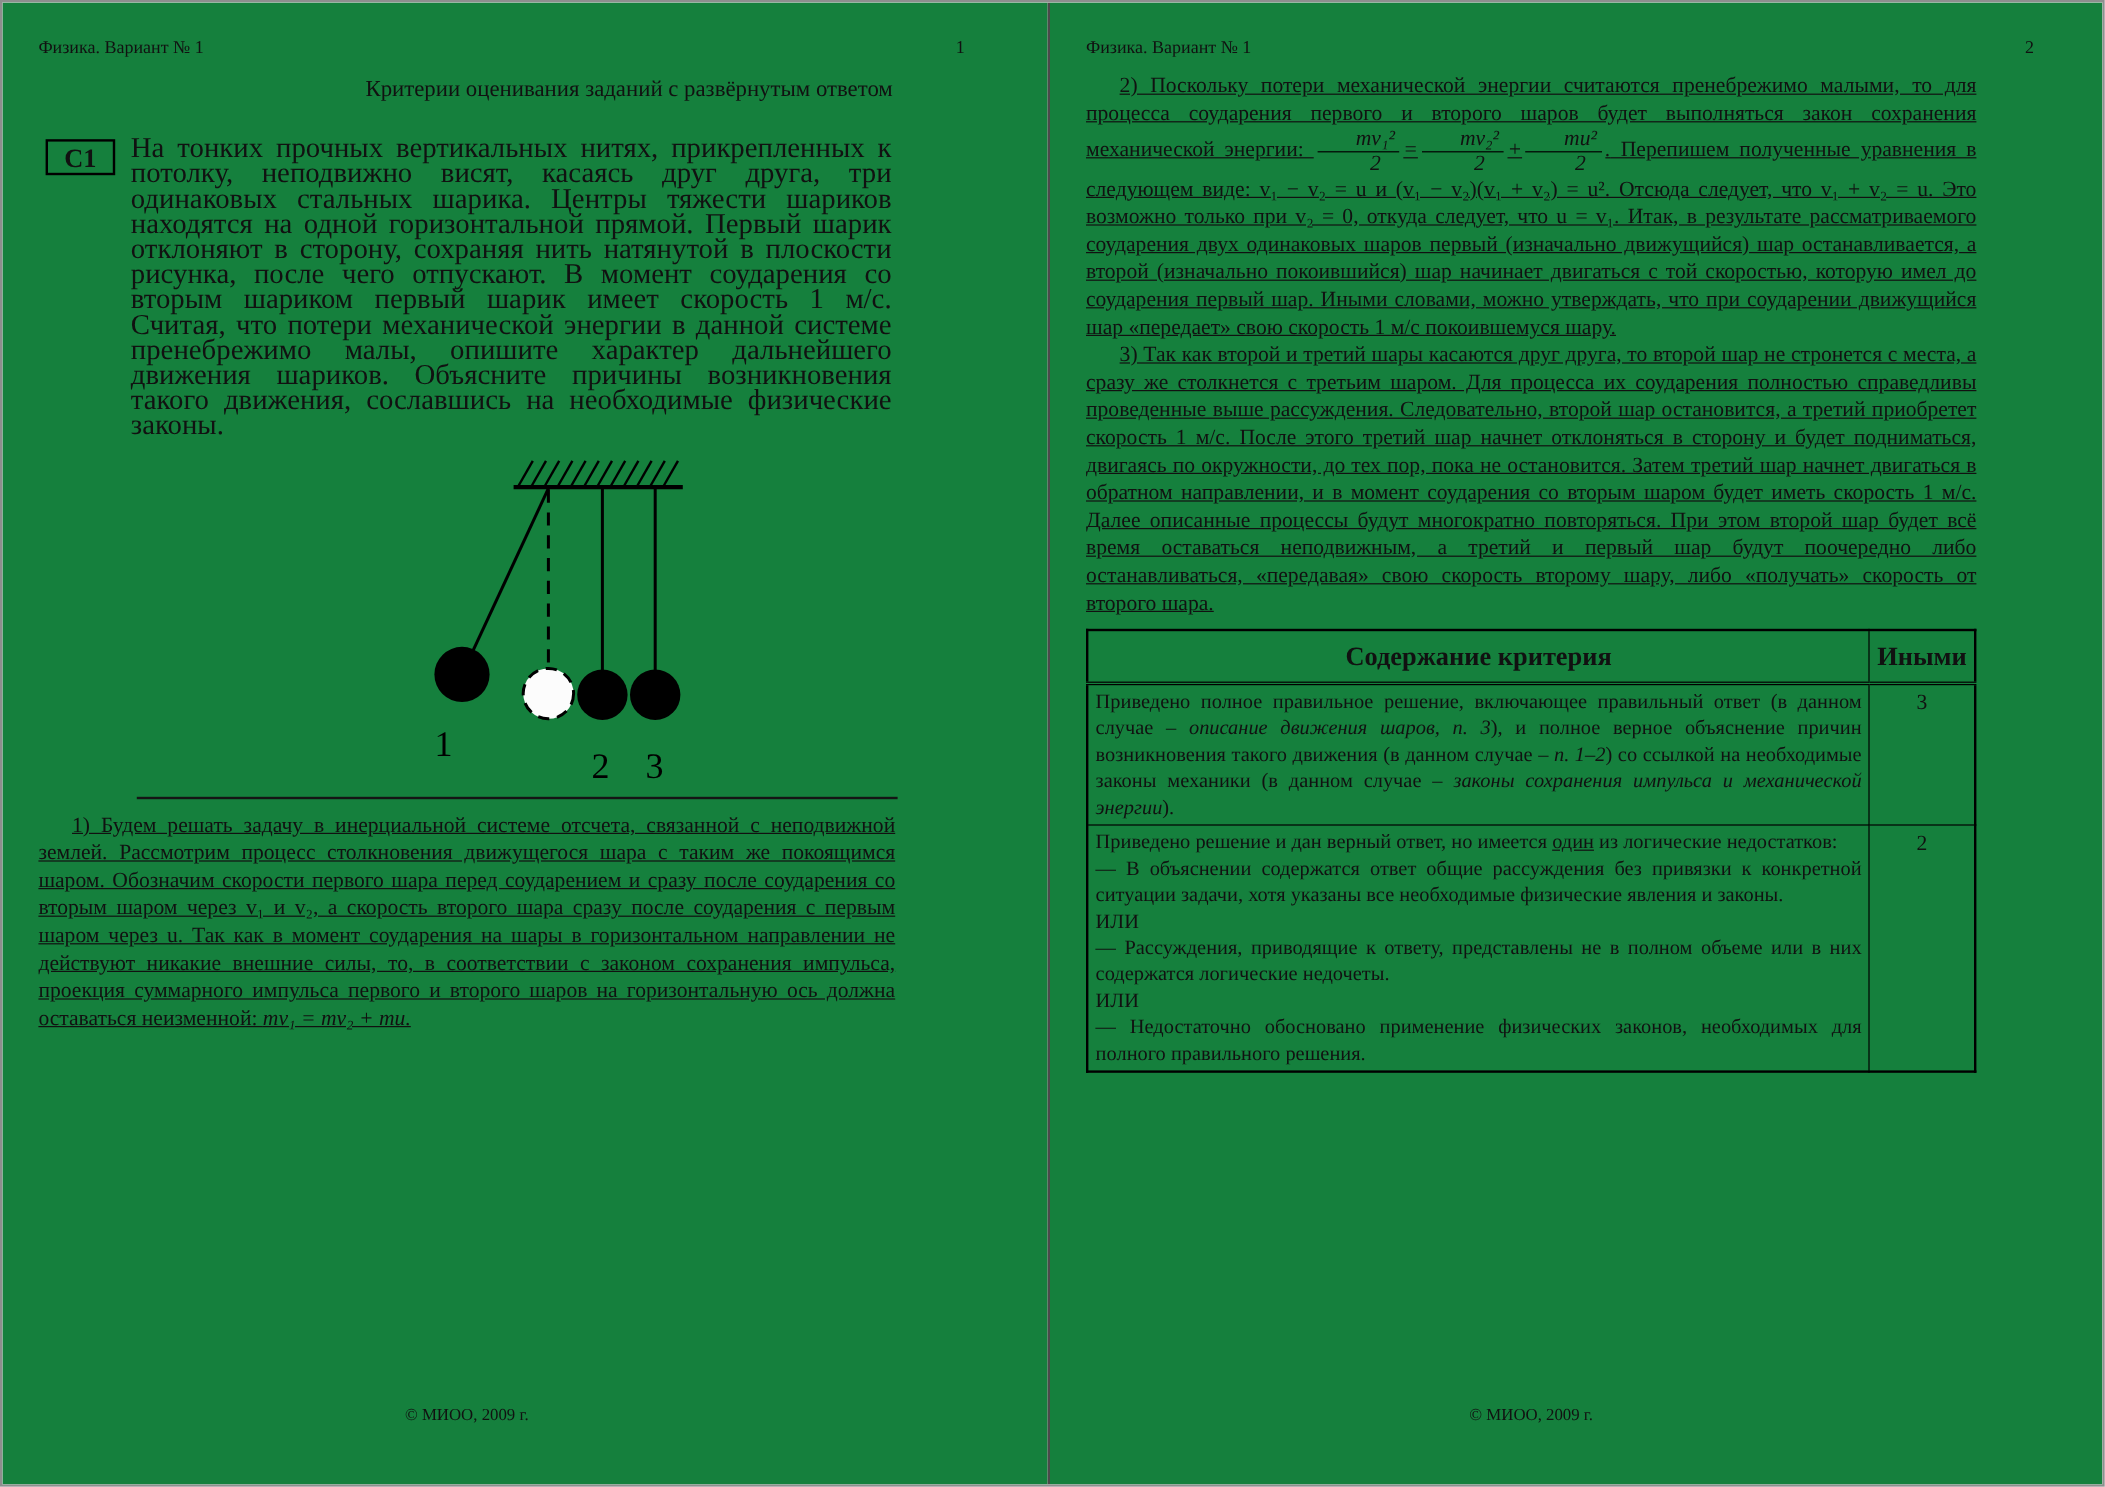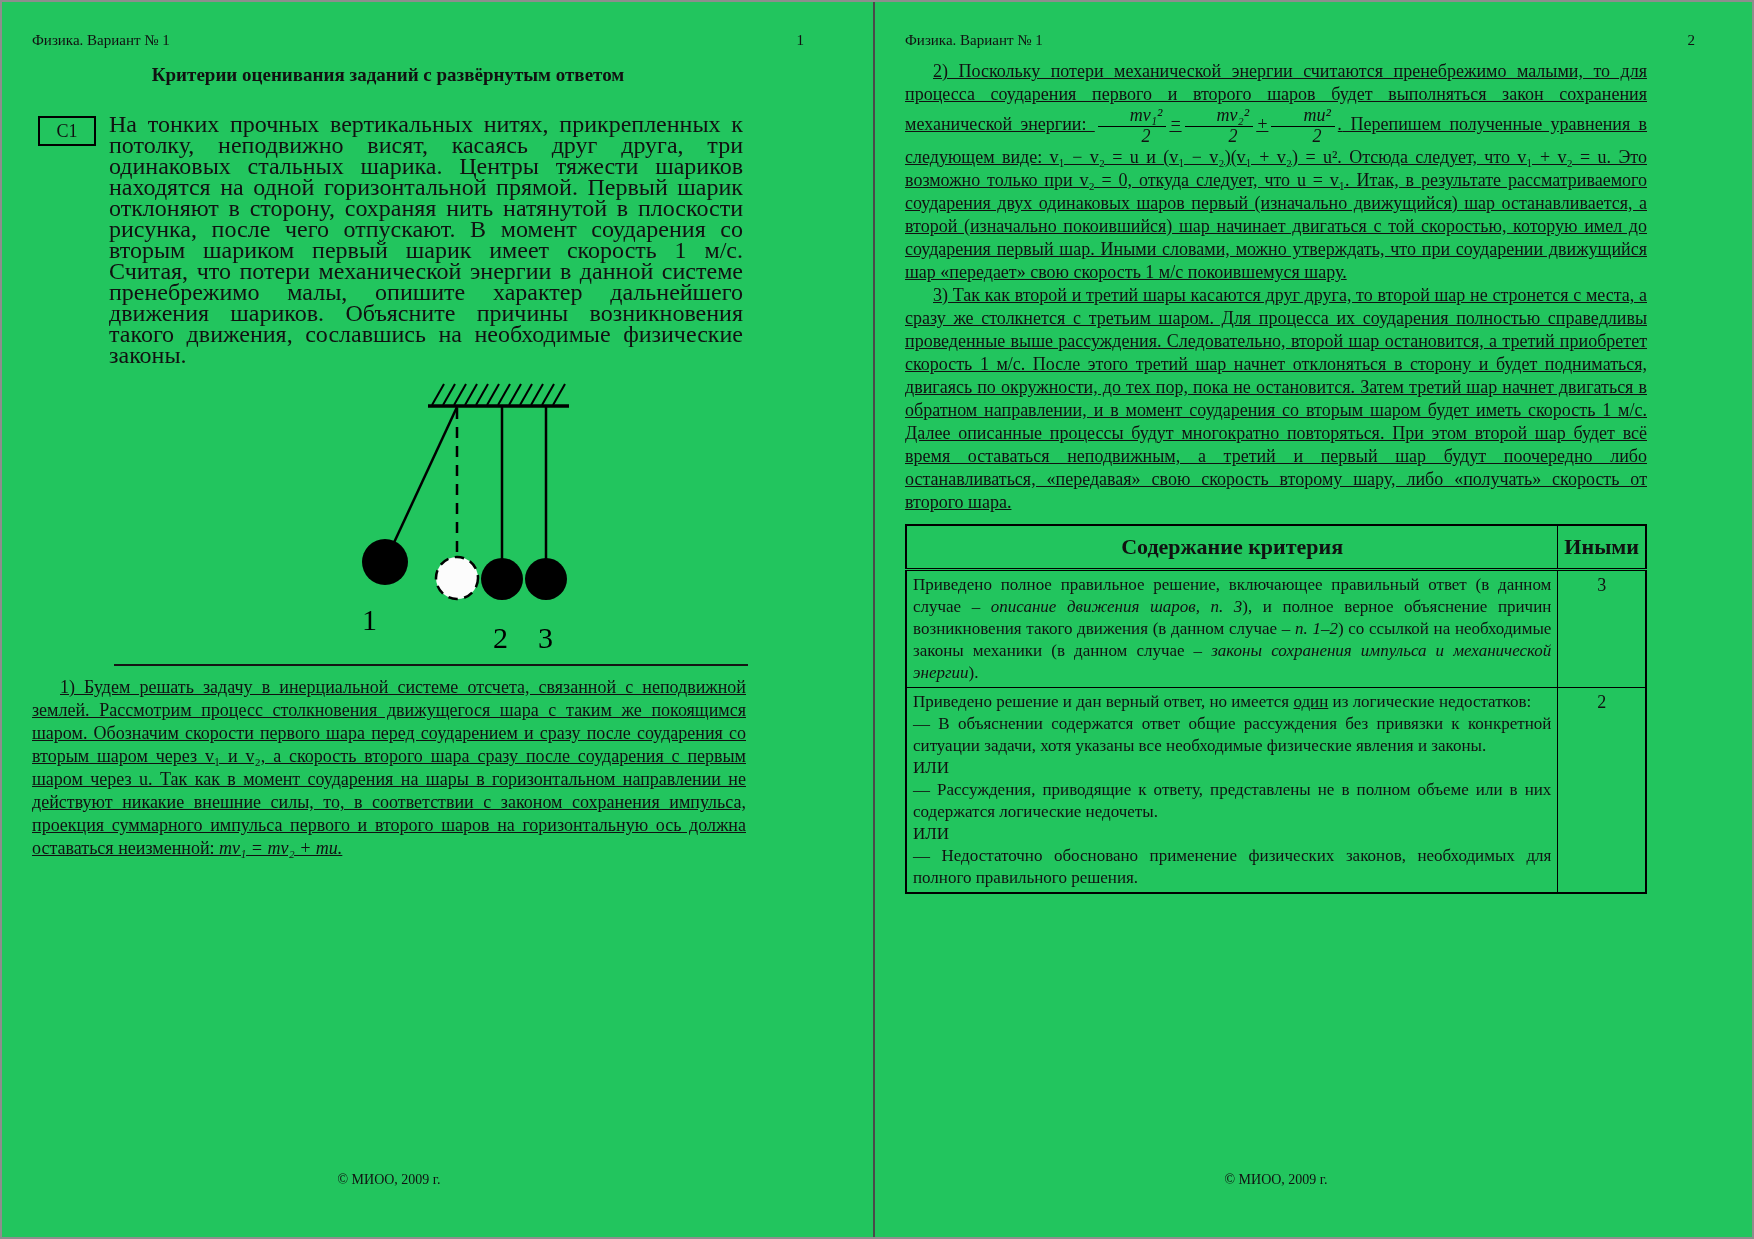--- a/index.html
+++ b/index.html
@@ -1,30 +1,30 @@
 <!DOCTYPE html>
 <html><head>
 <meta charset="utf-8">
 <style>
   html,body{margin:0;padding:0;background:#dcdcdc;}
   .sheet{
     position:relative;width:1754px;height:1239px;box-sizing:border-box;
     background:#fcfcfc;border:2px solid #8e8e8e;overflow:hidden;
     font-family:"Liberation Serif","DejaVu Serif",serif;color:#111;
   }
-  .page{position:absolute;top:0;height:100%;background:#22c55e;}
+  .page{position:absolute;top:0;height:100%;background:#15803d;}
   .page-l{left:0;width:871px;}
   .divider{position:absolute;left:871px;top:0;width:2px;height:100%;background:#4a4a4a;}
   .page-r{left:873px;width:877px;}
   .abs{position:absolute;}
   .hdr{font-size:15px;}
   .pagenum{font-size:15px;text-align:right;}
-  .title{font-size:19px;font-weight:bold;text-align:center;}
+  .title{font-size:19px;font-weight:normal;text-align:right;}
   .c1box{box-sizing:border-box;border:2px solid #000;text-align:center;
-         font-weight:normal;font-size:18px;line-height:27px;}
+         font-weight:bold;font-size:22px;line-height:27px;}
   .body-text{font-size:24px;line-height:21px;text-align:justify;}
   .sol-text{font-size:18px;line-height:23px;text-align:justify;text-indent:28px;}
   .sol-text p{margin:0;text-decoration:underline;}
   .rule{border-top:2px solid #151515;height:0;}
   .footer{font-size:14px;text-align:center;}
   .math{font-style:italic;}
   .eq{white-space:nowrap;font-style:italic;}
   .frac{display:inline-block;vertical-align:middle;text-align:center;
         line-height:1.05;margin:0 3px;font-style:italic;}
   .frac .n{display:block;padding:0 4px 1px;border-bottom:1.5px solid #000;}

